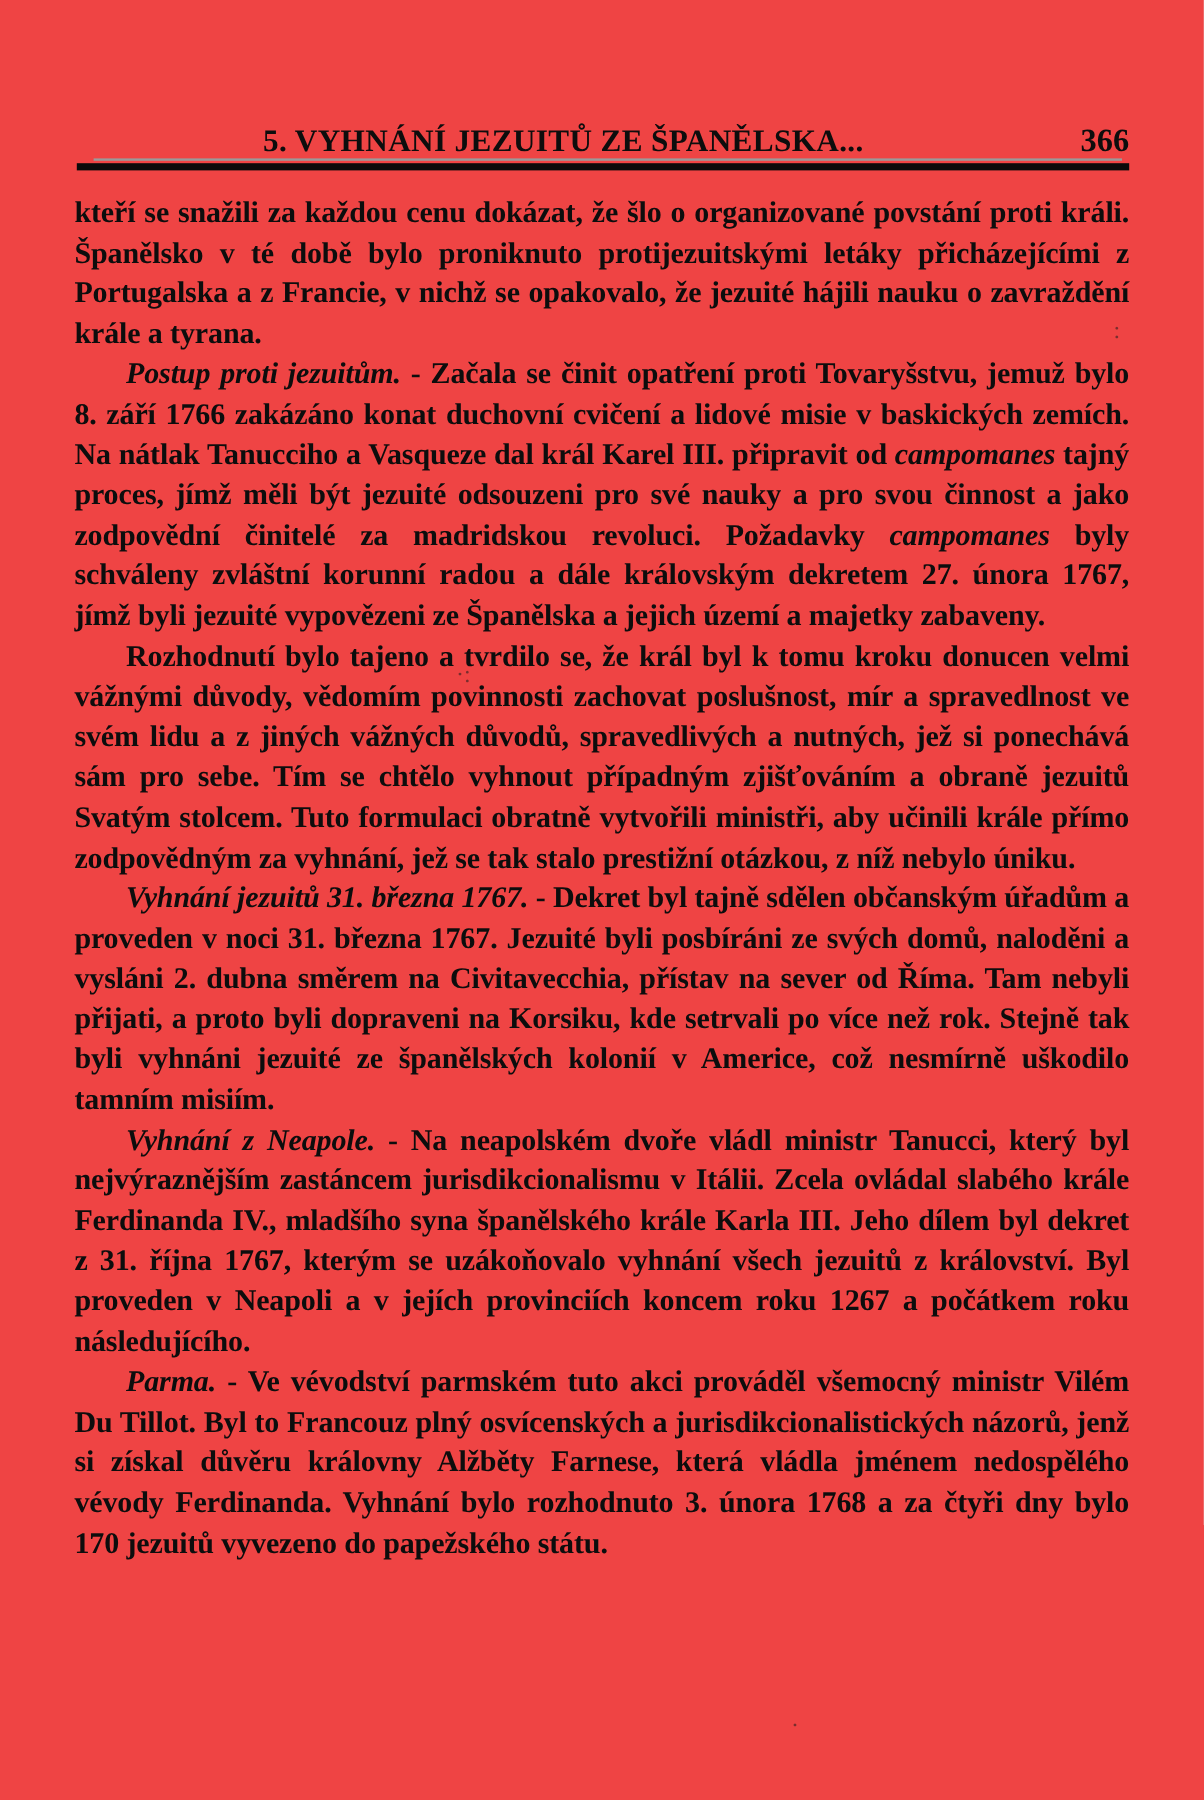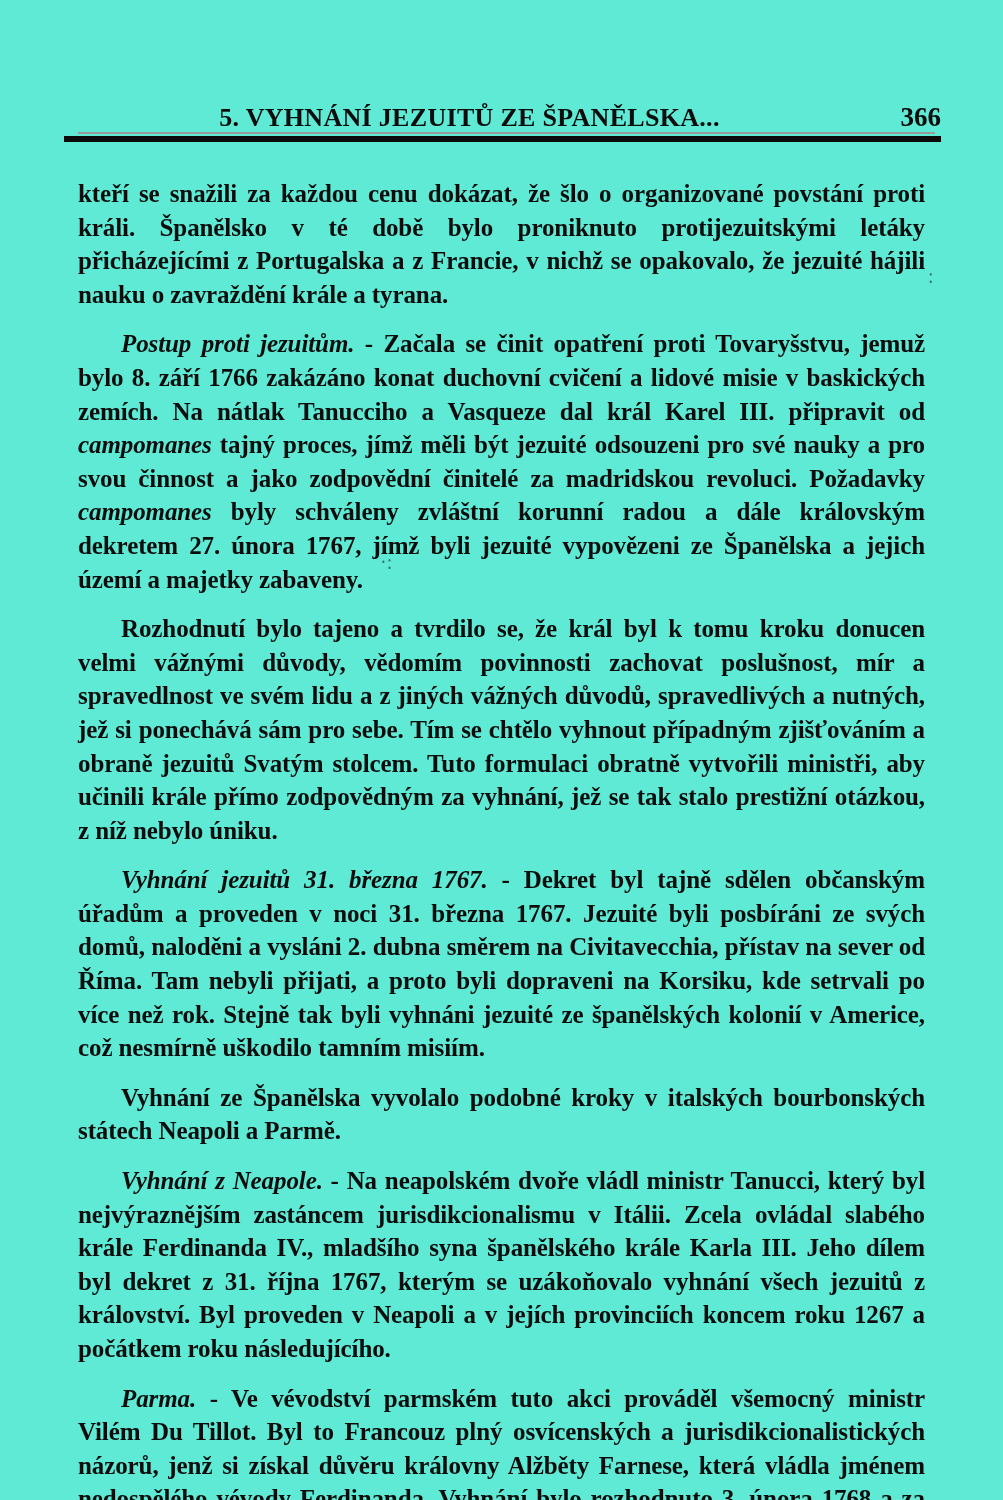--- a/index.html
+++ b/index.html
@@ -2,21 +2,21 @@
 <html lang="cs"><head>
 <meta charset="utf-8">
 <style>
   html, body { margin: 0; padding: 0; }
   body { background: #e8e8e8; }
   .page {
     position: relative;
     width: 1003px;
     height: 1500px;
     margin: 0 auto;
-    background: #5eead4;
+    background: #ef4444;
     overflow: hidden;
     font-family: "Liberation Serif", "DejaVu Serif", serif;
     color: #0d0d0d;
   }
   .running-head {
     position: absolute;
     top: 102px;
     left: 62px;
     width: 879px;
     display: flex;
@@ -58,21 +58,21 @@
     position: absolute;
     top: 161px;
     left: 62px;
     width: 879px;
     font-size: 25px;
     font-weight: 600;
     line-height: 33.6px;
     text-align: justify;
     letter-spacing: -0.1px;
   }
-  .para { margin: 16px; text-indent: 0; font-family: Liberation Serif, serif; }
+  .para { margin: 0; text-indent: 0; font-family: Liberation Serif, serif; }
   .para.indent { text-indent: 43px; }
   .it { font-style: italic; }
   .artifact {
     position: absolute;
     font-size: 20px;
     color: #1c1c1c;
     opacity: 0.55;
     line-height: 1;
     pointer-events: none;
   }
@@ -86,21 +86,20 @@
     <div class="head-page">366</div>
   </header>
 
   <div class="rule"></div>
 
   <main class="text-block" id="text-block">
       <p class="para"><span>kteří se snažili za každou cenu dokázat, že šlo o organizované povstání proti králi. Španělsko v té době bylo proniknuto protijezuitskými letáky přicházejícími z Portugalska a z Francie, v nichž se opakovalo, že jezuité hájili nauku o zavraždění krále a tyrana.</span></p>
       <p class="para indent"><span class="it">Postup proti jezuitům.</span><span> - Začala se činit opatření proti Tovaryšstvu, jemuž bylo 8. září 1766 zakázáno konat duchovní cvičení a lidové misie v baskických zemích. Na nátlak Tanucciho a Vasqueze dal král Karel III. připravit od </span><span class="it">campomanes</span><span> tajný proces, jímž měli být jezuité odsouzeni pro své nauky a pro svou činnost a jako zodpovědní činitelé za madridskou revoluci. Požadavky </span><span class="it">campomanes</span><span> byly schváleny zvláštní korunní radou a dále královským dekretem 27. února 1767, jímž byli jezuité vypovězeni ze Španělska a jejich území a majetky zabaveny.</span></p>
       <p class="para indent"><span>Rozhodnutí bylo tajeno a tvrdilo se, že král byl k tomu kroku donucen velmi vážnými důvody, vědomím povinnosti zachovat poslušnost, mír a spravedlnost ve svém lidu a z jiných vážných důvodů, spravedlivých a nutných, jež si ponechává sám pro sebe. Tím se chtělo vyhnout případným zjišťováním a obraně jezuitů Svatým stolcem. Tuto formulaci obratně vytvořili ministři, aby učinili krále přímo zodpovědným za vyhnání, jež se tak stalo prestižní otázkou, z níž nebylo úniku.</span></p>
       <p class="para indent"><span class="it">Vyhnání jezuitů 31. března 1767.</span><span> - Dekret byl tajně sdělen občanským úřadům a proveden v noci 31. března 1767. Jezuité byli posbíráni ze svých domů, naloděni a vysláni 2. dubna směrem na Civitavecchia, přístav na sever od Říma. Tam nebyli přijati, a proto byli dopraveni na Korsiku, kde setrvali po více než rok. Stejně tak byli vyhnáni jezuité ze španělských kolonií v Americe, což nesmírně uškodilo tamním misiím.</span></p>
-      <p class="para indent"><span>Vyhnání ze Španělska vyvolalo podobné kroky v italských bourbonských státech Neapoli a Parmě.</span></p>
       <p class="para indent"><span class="it">Vyhnání z Neapole.</span><span> - Na neapolském dvoře vládl ministr Tanucci, který byl nejvýraznějším zastáncem jurisdikcionalismu v Itálii. Zcela ovládal slabého krále Ferdinanda IV., mladšího syna španělského krále Karla III. Jeho dílem byl dekret z 31. října 1767, kterým se uzákoňovalo vyhnání všech jezuitů z království. Byl proveden v Neapoli a v jejích provinciích koncem roku 1267 a počátkem roku následujícího.</span></p>
       <p class="para indent"><span class="it">Parma.</span><span> - Ve vévodství parmském tuto akci prováděl všemocný ministr Vilém Du Tillot. Byl to Francouz plný osvícenských a jurisdikcionalistických názorů, jenž si získal důvěru královny Alžběty Farnese, která vládla jménem nedospělého vévody Ferdinanda. Vyhnání bylo rozhodnuto 3. února 1768 a za čtyři dny bylo 170 jezuitů vyvezeno do papežského státu.</span></p>
     </main>
 
   <div id="artifacts">
       <span class="artifact" style="left: 928px; top: 266px;">:</span>
       <span class="artifact" style="left: 380px; top: 552px;">·:</span>
       <span class="artifact" style="left: 660px; top: 1422px;">.</span>
     </div>
 </div>

